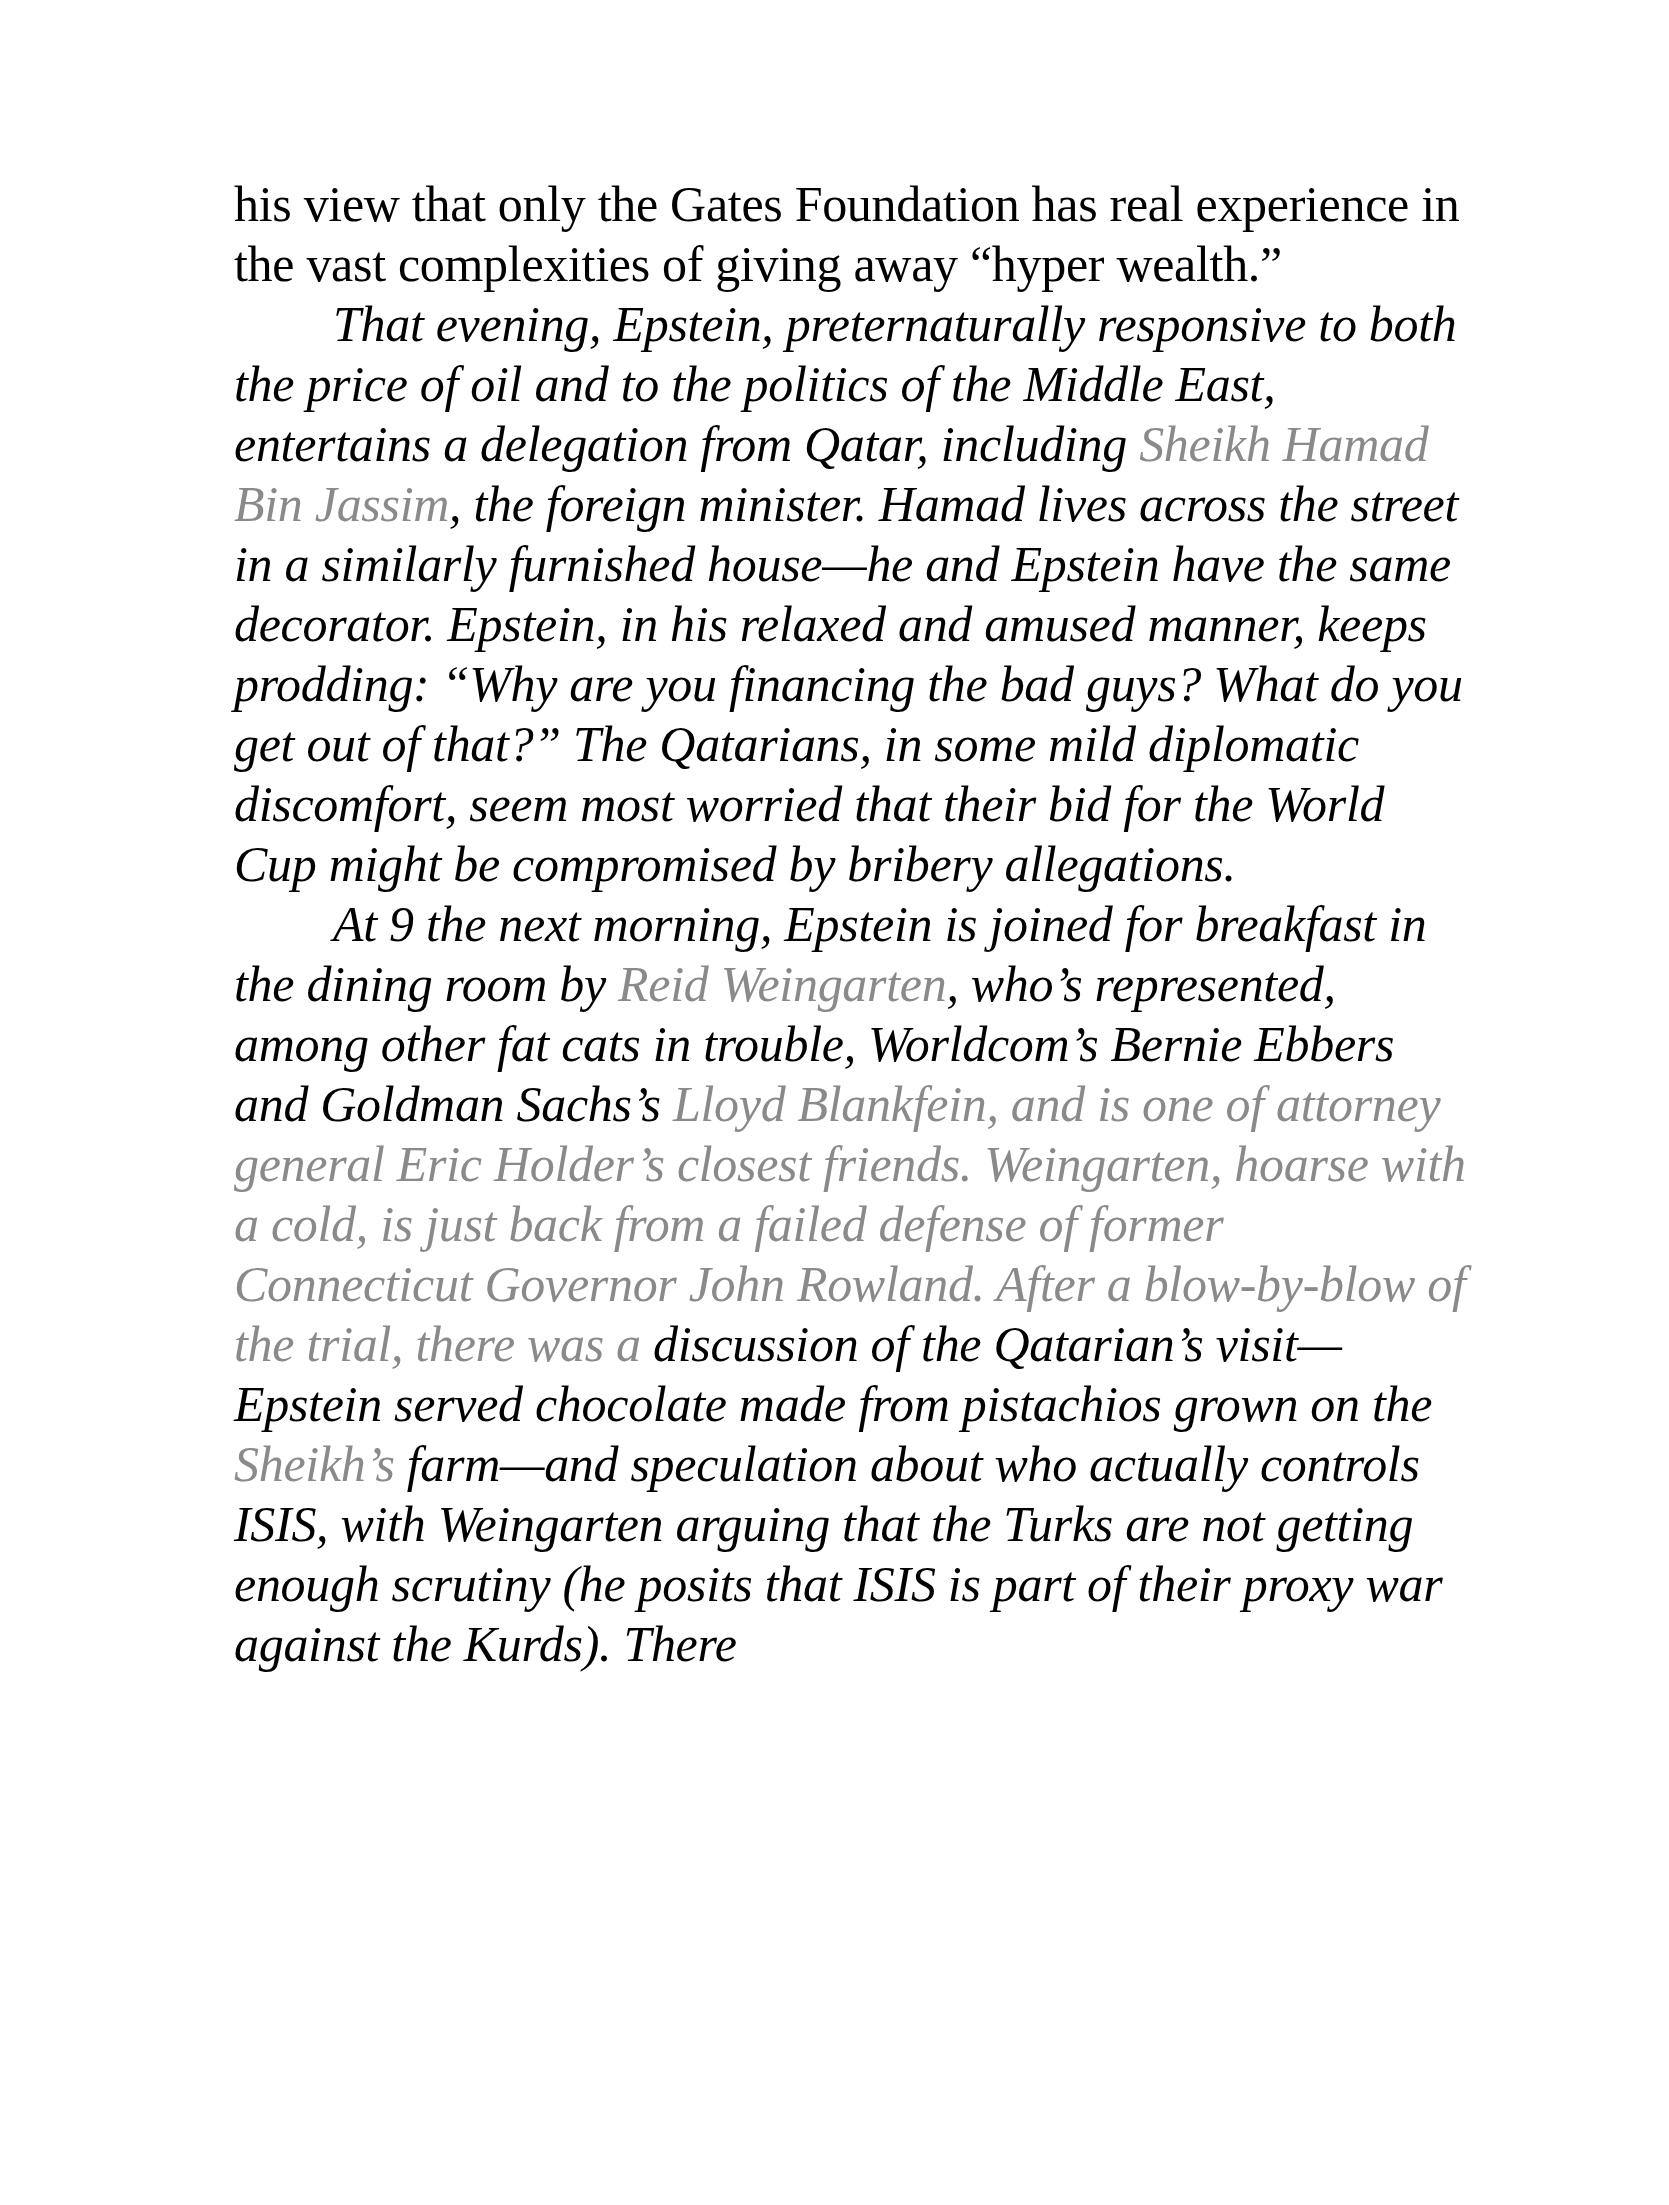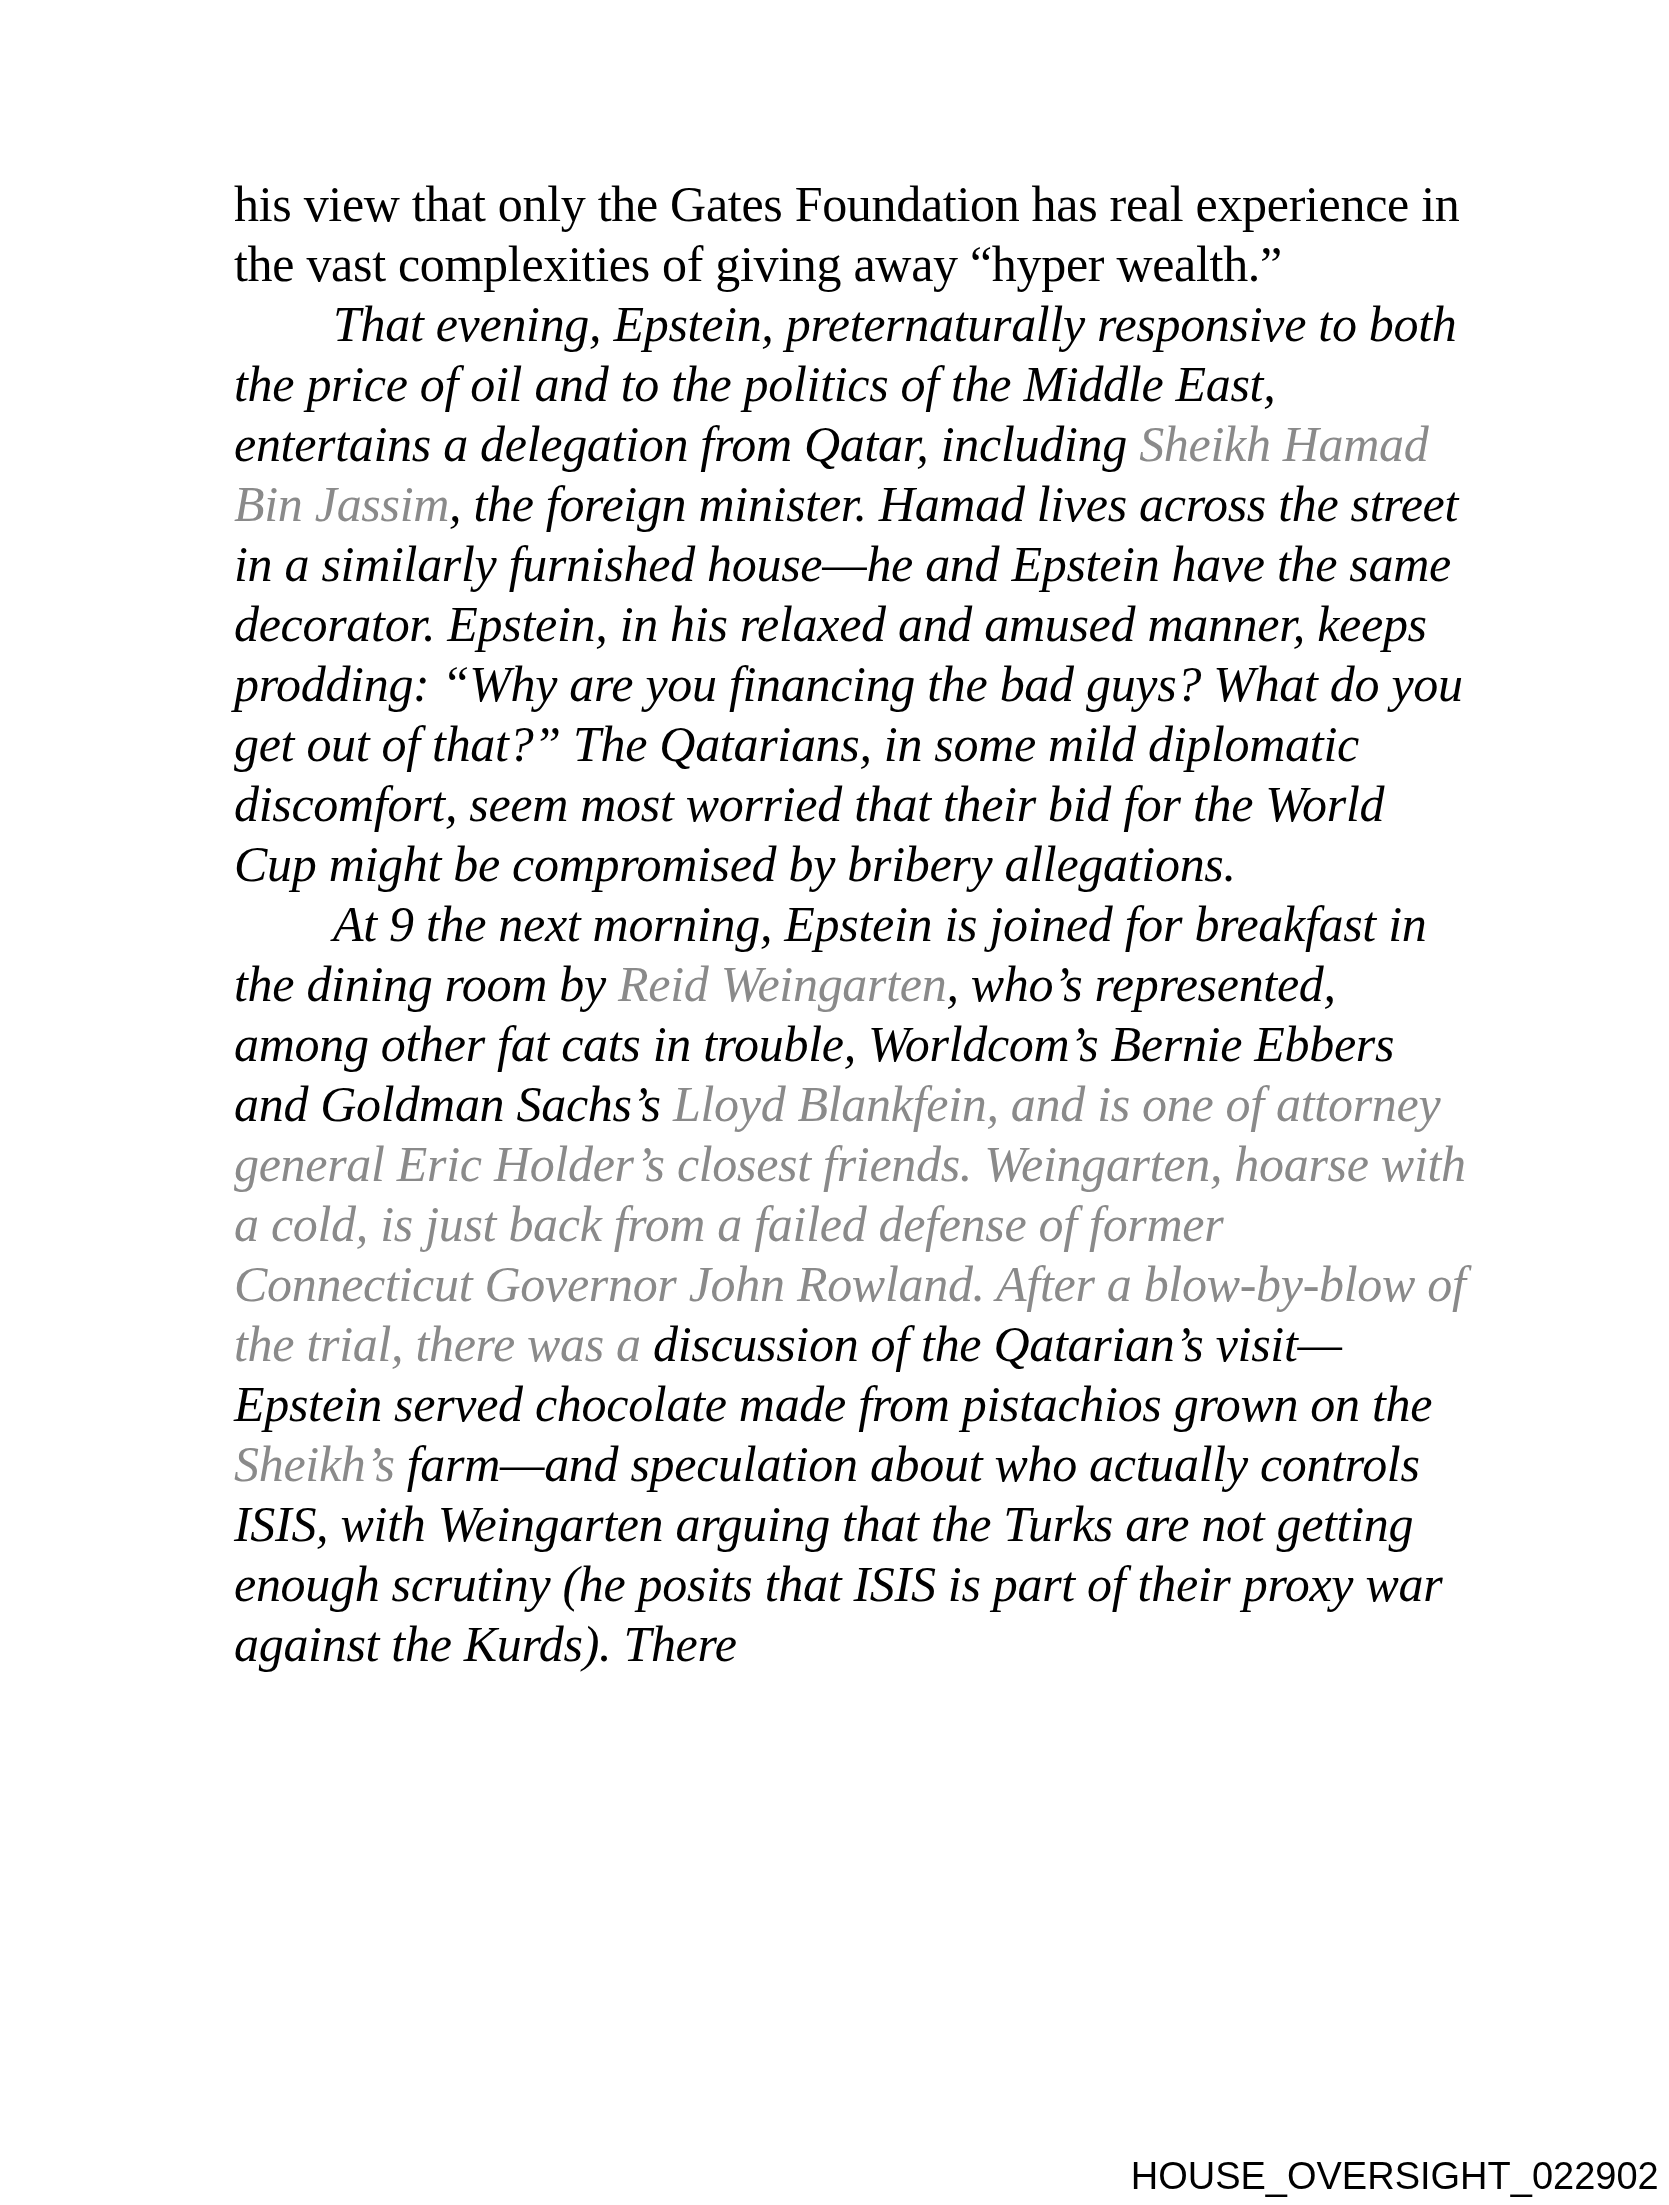--- a/index.html
+++ b/index.html
@@ -61,15 +61,14 @@
 </head>
 <body>
 
 <div class="page">
   <div class="text-block">
       <p><span class="seg-black">his view that only the Gates Foundation has real experience in the vast complexities of giving away “hyper wealth.”</span></p>
       <p class="indent"><span class="seg-black">That evening, Epstein, preternaturally responsive to both the price of oil and to the politics of the Middle East, entertains a delegation from Qatar, including </span><span class="seg-gray">Sheikh Hamad Bin Jassim</span><span class="seg-black">, the foreign minister. Hamad lives across the street in a similarly furnished house—he and Epstein have the same decorator. Epstein, in his relaxed and amused manner, keeps prodding: “Why are you financing the bad guys? What do you get out of that?” The Qatarians, in some mild diplomatic discomfort, seem most worried that their bid for the World Cup might be compromised by bribery allegations.</span></p>
       <p class="indent"><span class="seg-black">At 9 the next morning, Epstein is joined for breakfast in the dining room by </span><span class="seg-gray">Reid Weingarten</span><span class="seg-black">, who’s represented, among other fat cats in trouble, Worldcom’s Bernie Ebbers and Goldman Sachs’s </span><span class="seg-gray">Lloyd Blankfein, and is one of attorney general Eric Holder’s closest friends. Weingarten, hoarse with a cold, is just back from a failed defense of former Connecticut Governor John Rowland. After a blow-by-blow of the trial, there was a </span><span class="seg-black">discussion of the Qatarian’s visit—Epstein served chocolate made from pistachios grown on the </span><span class="seg-gray">Sheikh’s</span><span class="seg-black"> farm—and speculation about who actually controls ISIS, with Weingarten arguing that the Turks are not getting enough scrutiny (he posits that ISIS is part of their proxy war against the Kurds). There</span></p>
     </div>
 
-  <div class="bates-stamp">HOUSE_OVERSIGHT_022902</div>
 </div>
 
 
 </body></html>

